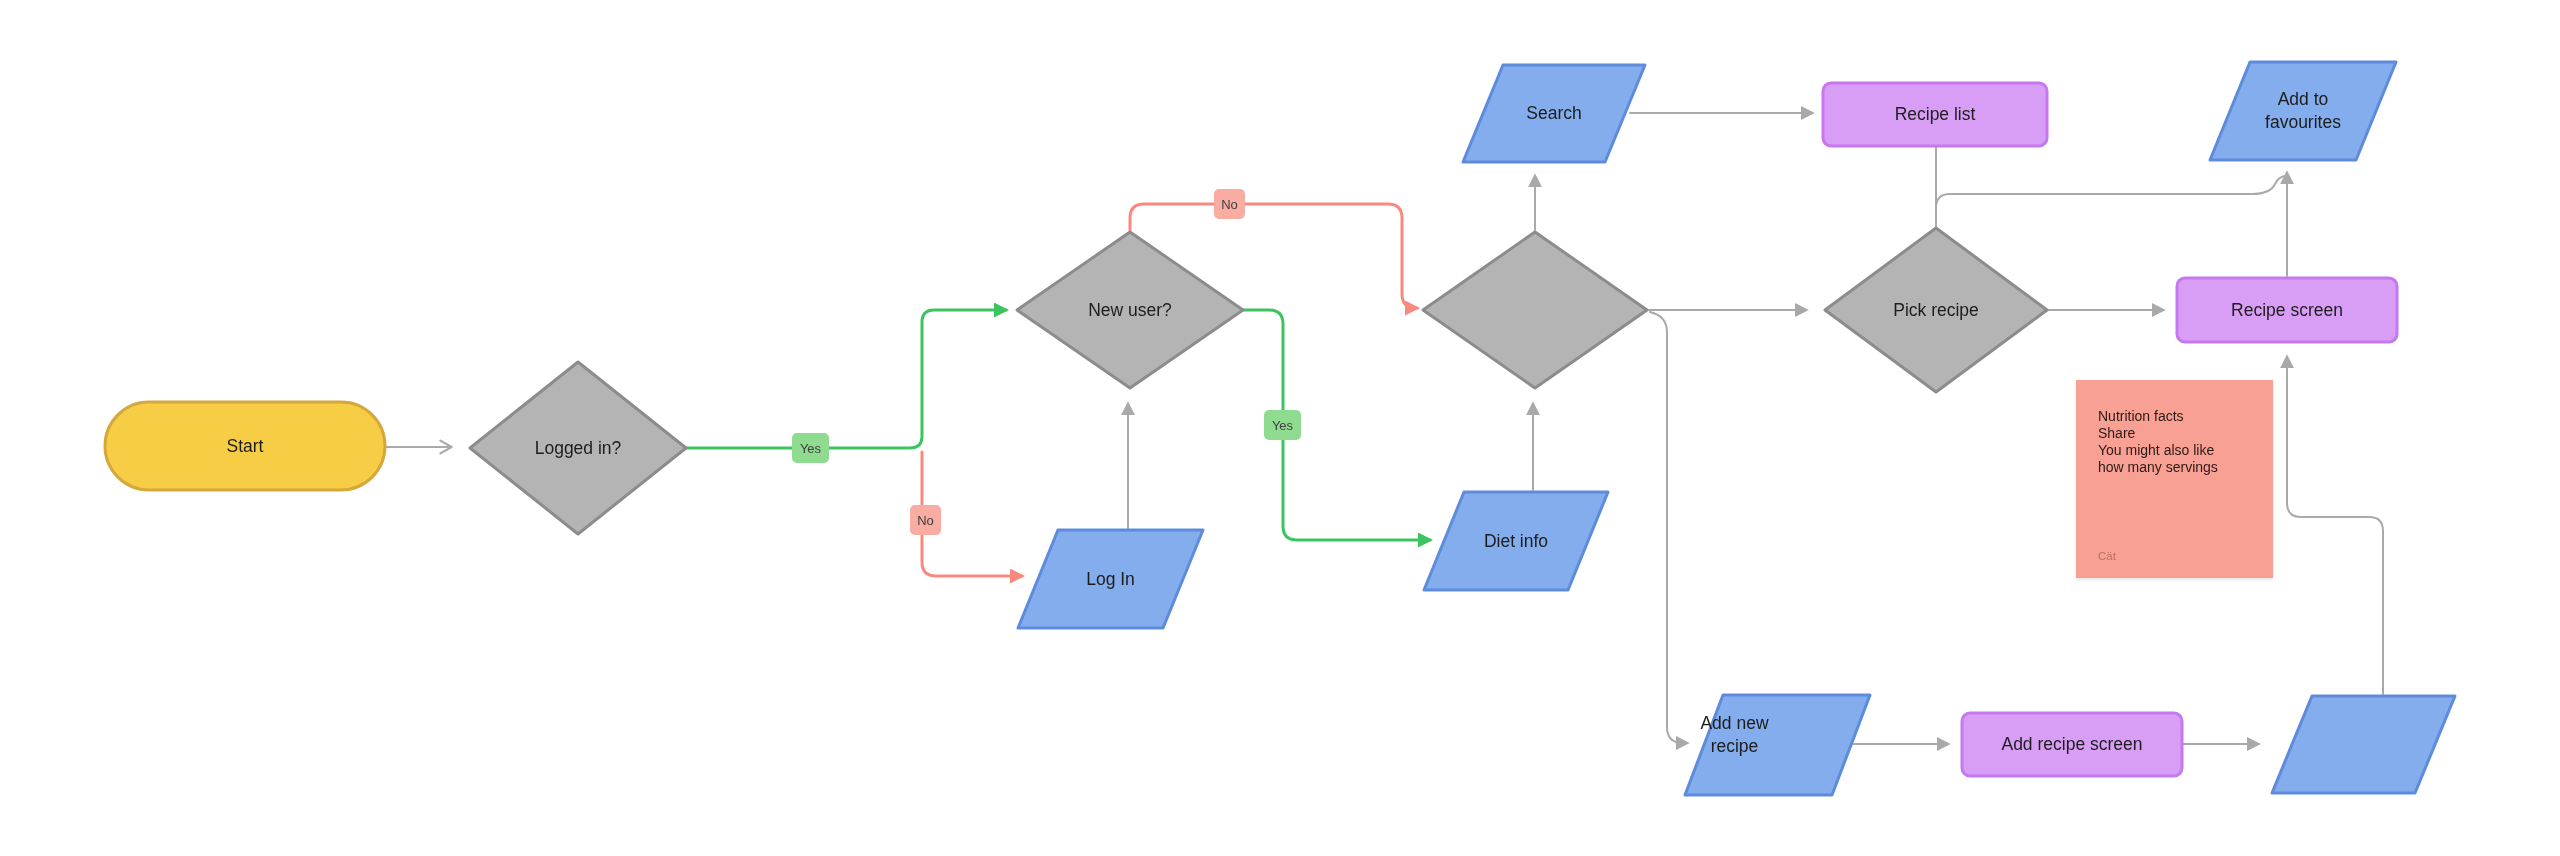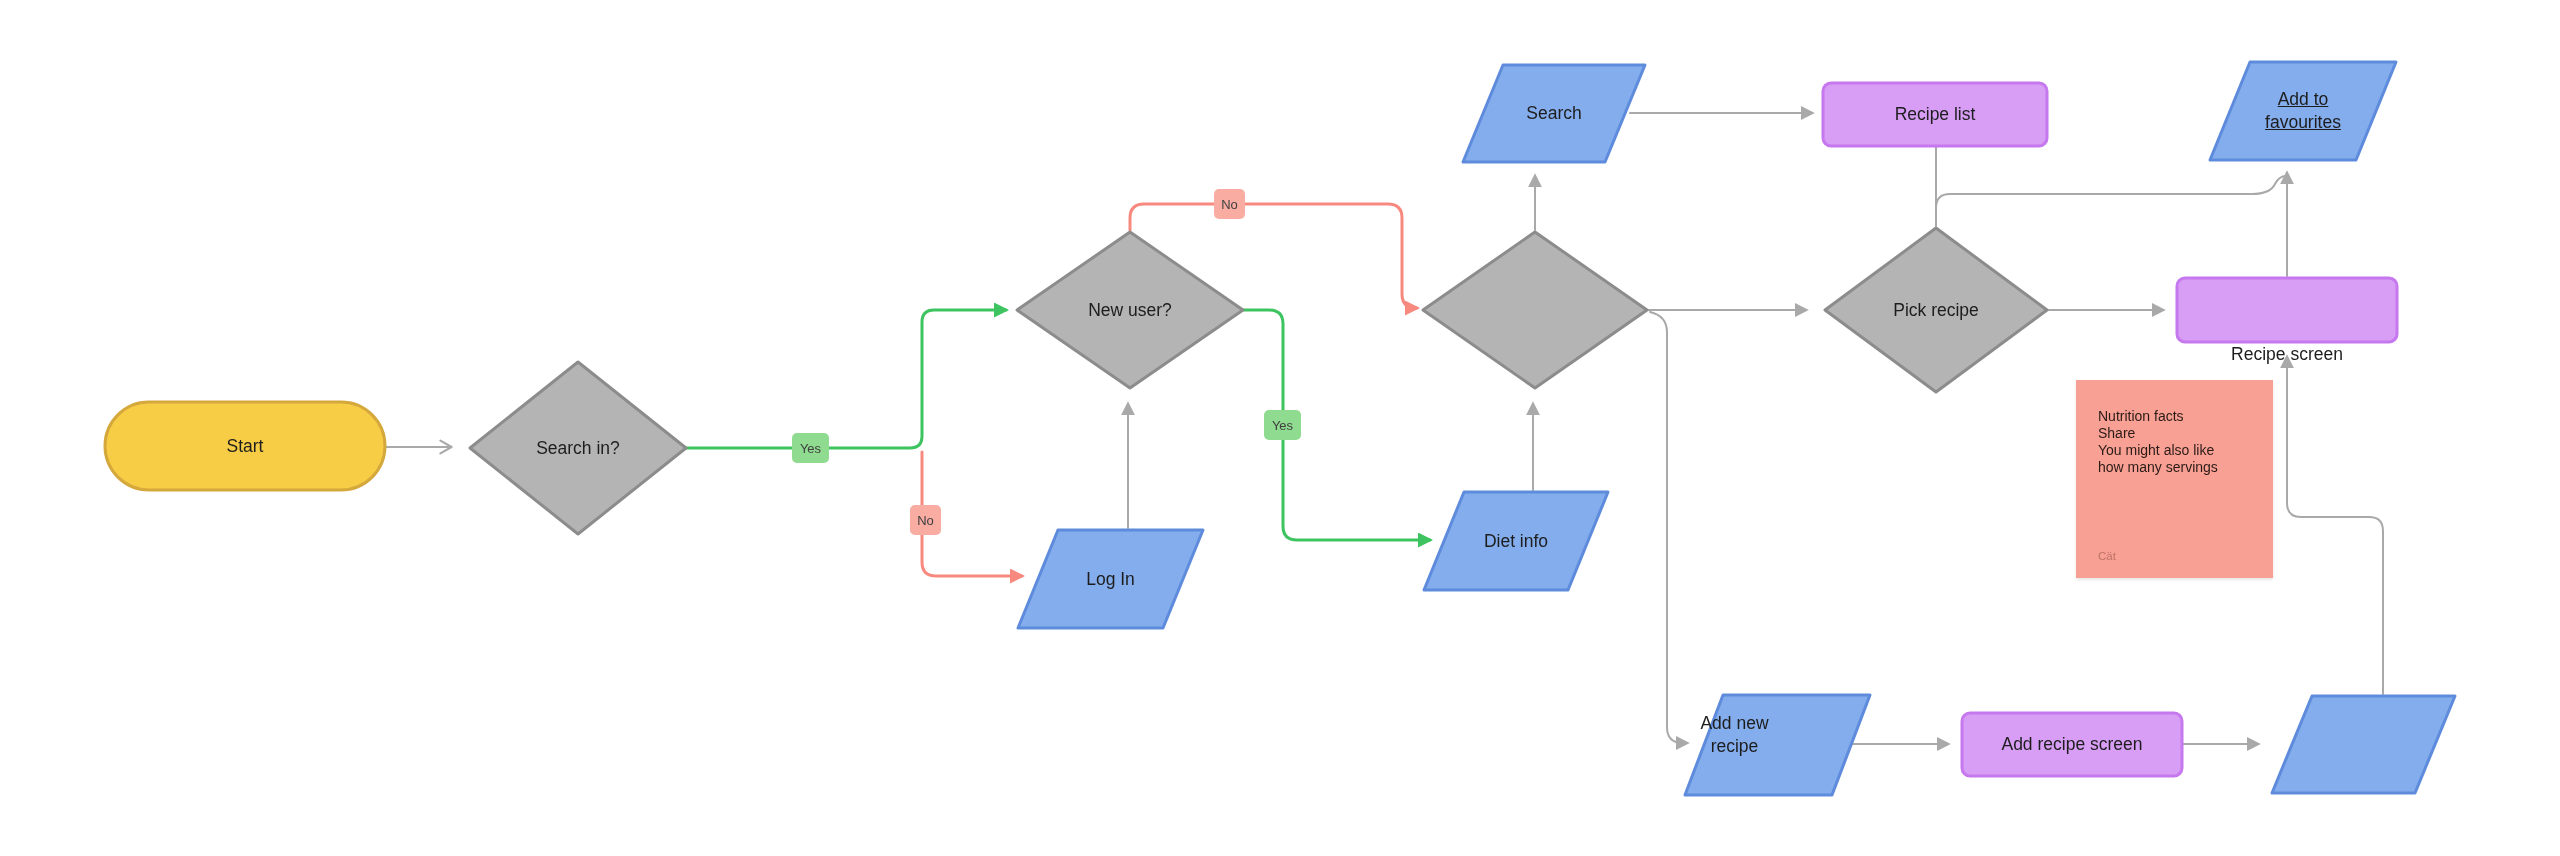--- a/index.html
+++ b/index.html
@@ -137,38 +137,38 @@
 
     <polygon class="shape shape-blue" points="1723,695 1870,695 1832,795 1685,795"></polygon>
 
     <rect class="shape shape-purple" x="1962" y="713" width="220" height="63" rx="8"></rect>
 
     <polygon class="shape shape-blue" points="2312,696 2455,696 2415,793 2272,793"></polygon>
   </svg>
 
   <div class="nlabel" style="left:105px;top:402px;width:280px;height:88px;">Start</div>
 
-  <div class="nlabel" style="left:470px;top:362px;width:216px;height:172px;">Search in?</div>
+  <div class="nlabel" style="left:470px;top:362px;width:216px;height:172px;">Logged in?</div>
 
   <div class="nlabel" style="left:1018px;top:530px;width:185px;height:98px;">Log In</div>
 
   <div class="nlabel" style="left:1017px;top:232px;width:226px;height:156px;">New user?</div>
 
   <div class="nlabel" style="left:1424px;top:492px;width:184px;height:98px;">Diet info</div>
 
 
   <div class="nlabel" style="left:1463px;top:65px;width:182px;height:97px;">Search</div>
 
   <div class="nlabel" style="left:1823px;top:83px;width:224px;height:63px;">Recipe list</div>
 
   <div class="nlabel" style="left:1825px;top:228px;width:222px;height:164px;">Pick recipe</div>
 
-  <div class="nlabel" style="left:2177px;top:278px;width:220px;height:64px;margin-top:44px;">Recipe screen</div>
+  <div class="nlabel" style="left:2177px;top:278px;width:220px;height:64px;">Recipe screen</div>
 
-  <div class="nlabel" style="left:2210px;top:62px;width:186px;height:98px;text-decoration:underline;">Add to
+  <div class="nlabel" style="left:2210px;top:62px;width:186px;height:98px;">Add to
 favourites</div>
 
   <div class="nlabel" style="left:1642px;top:695px;width:185px;height:80px;">Add new
 recipe</div>
 
   <div class="nlabel" style="left:1962px;top:713px;width:220px;height:63px;">Add recipe screen</div>
 
 
   <div class="badge badge-green" style="left:792px;top:433px;width:37px;height:30px;">Yes</div>
 

